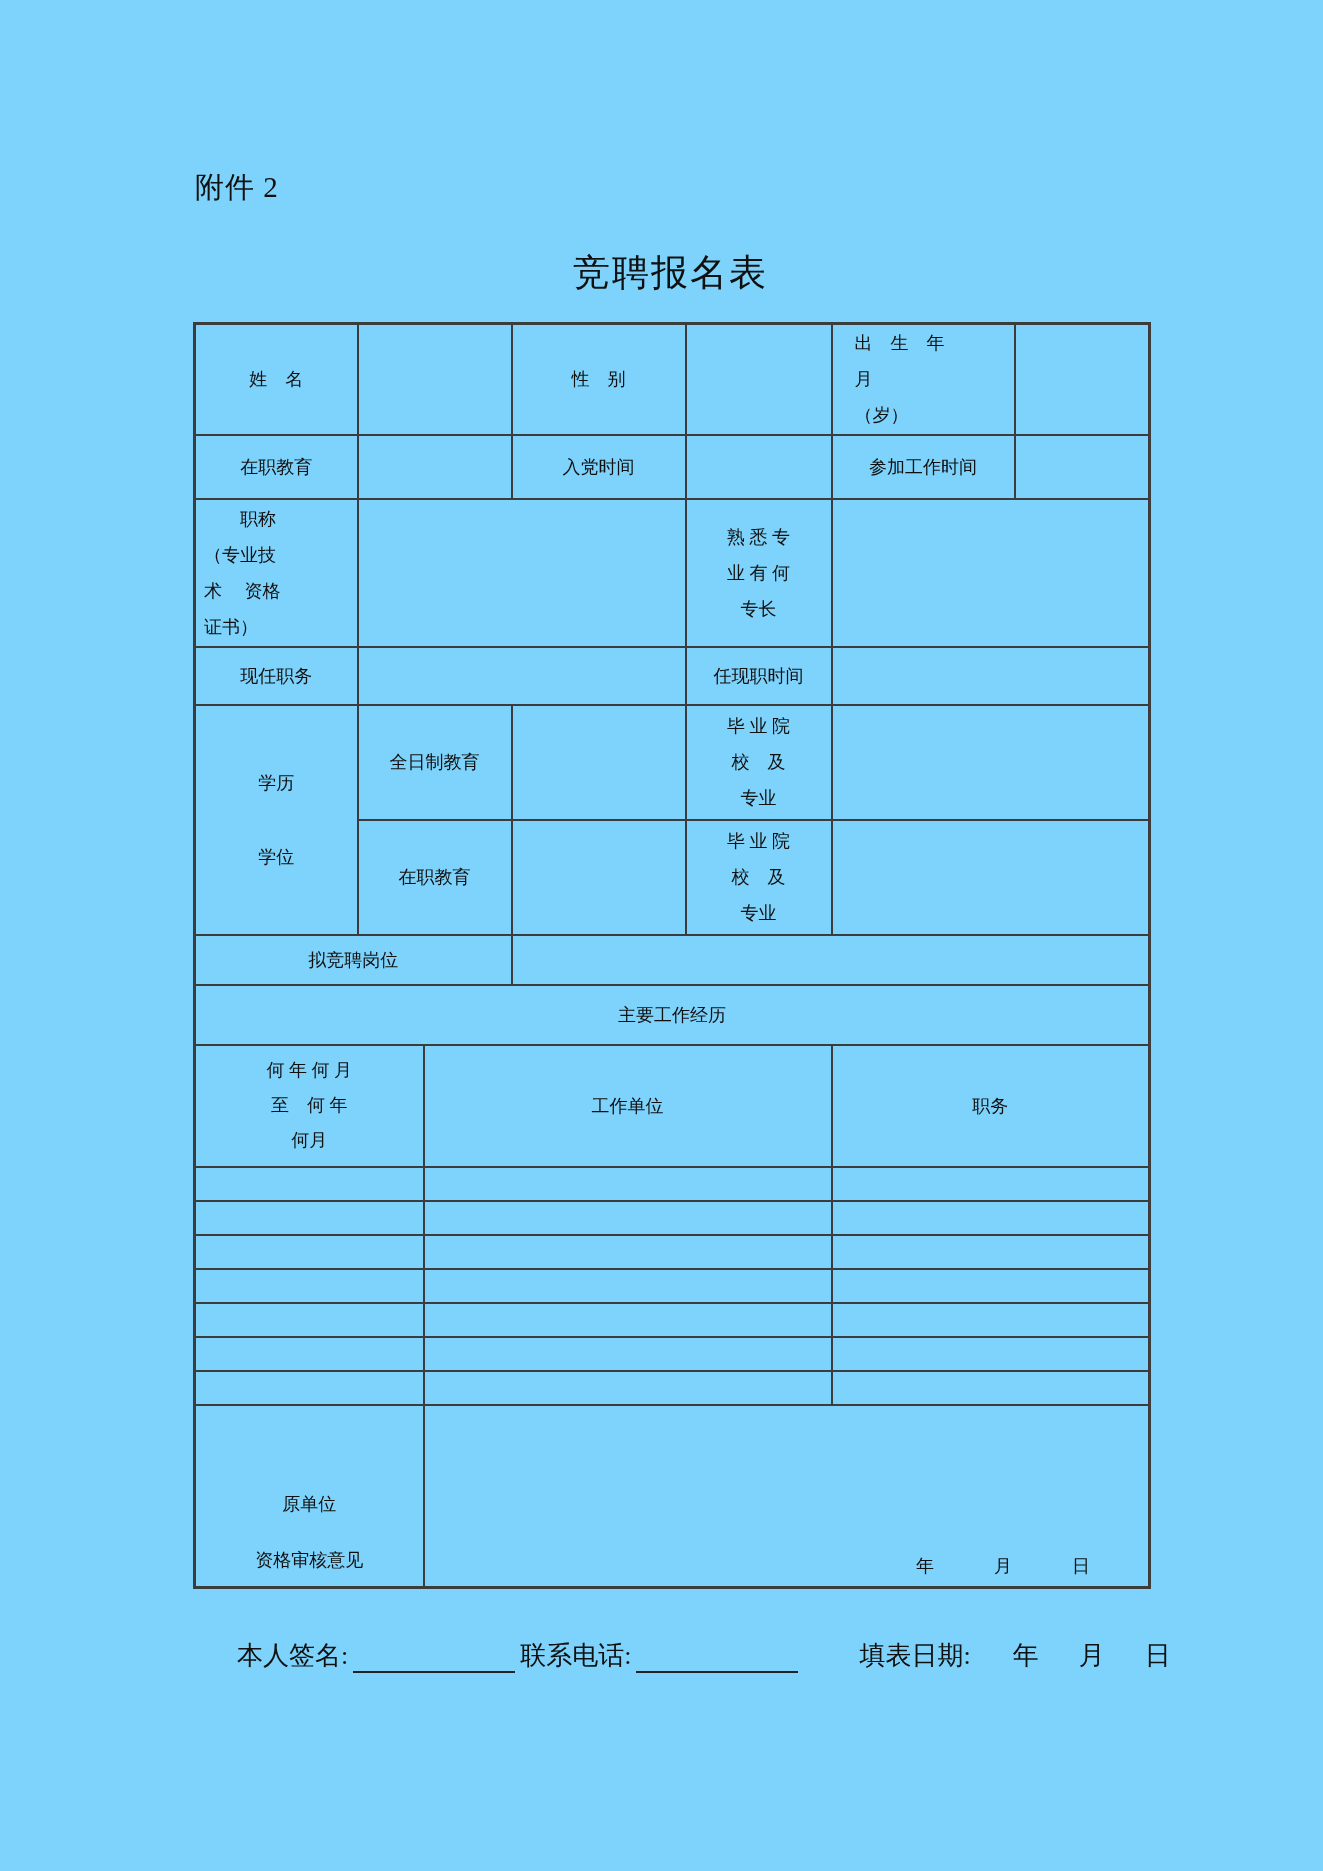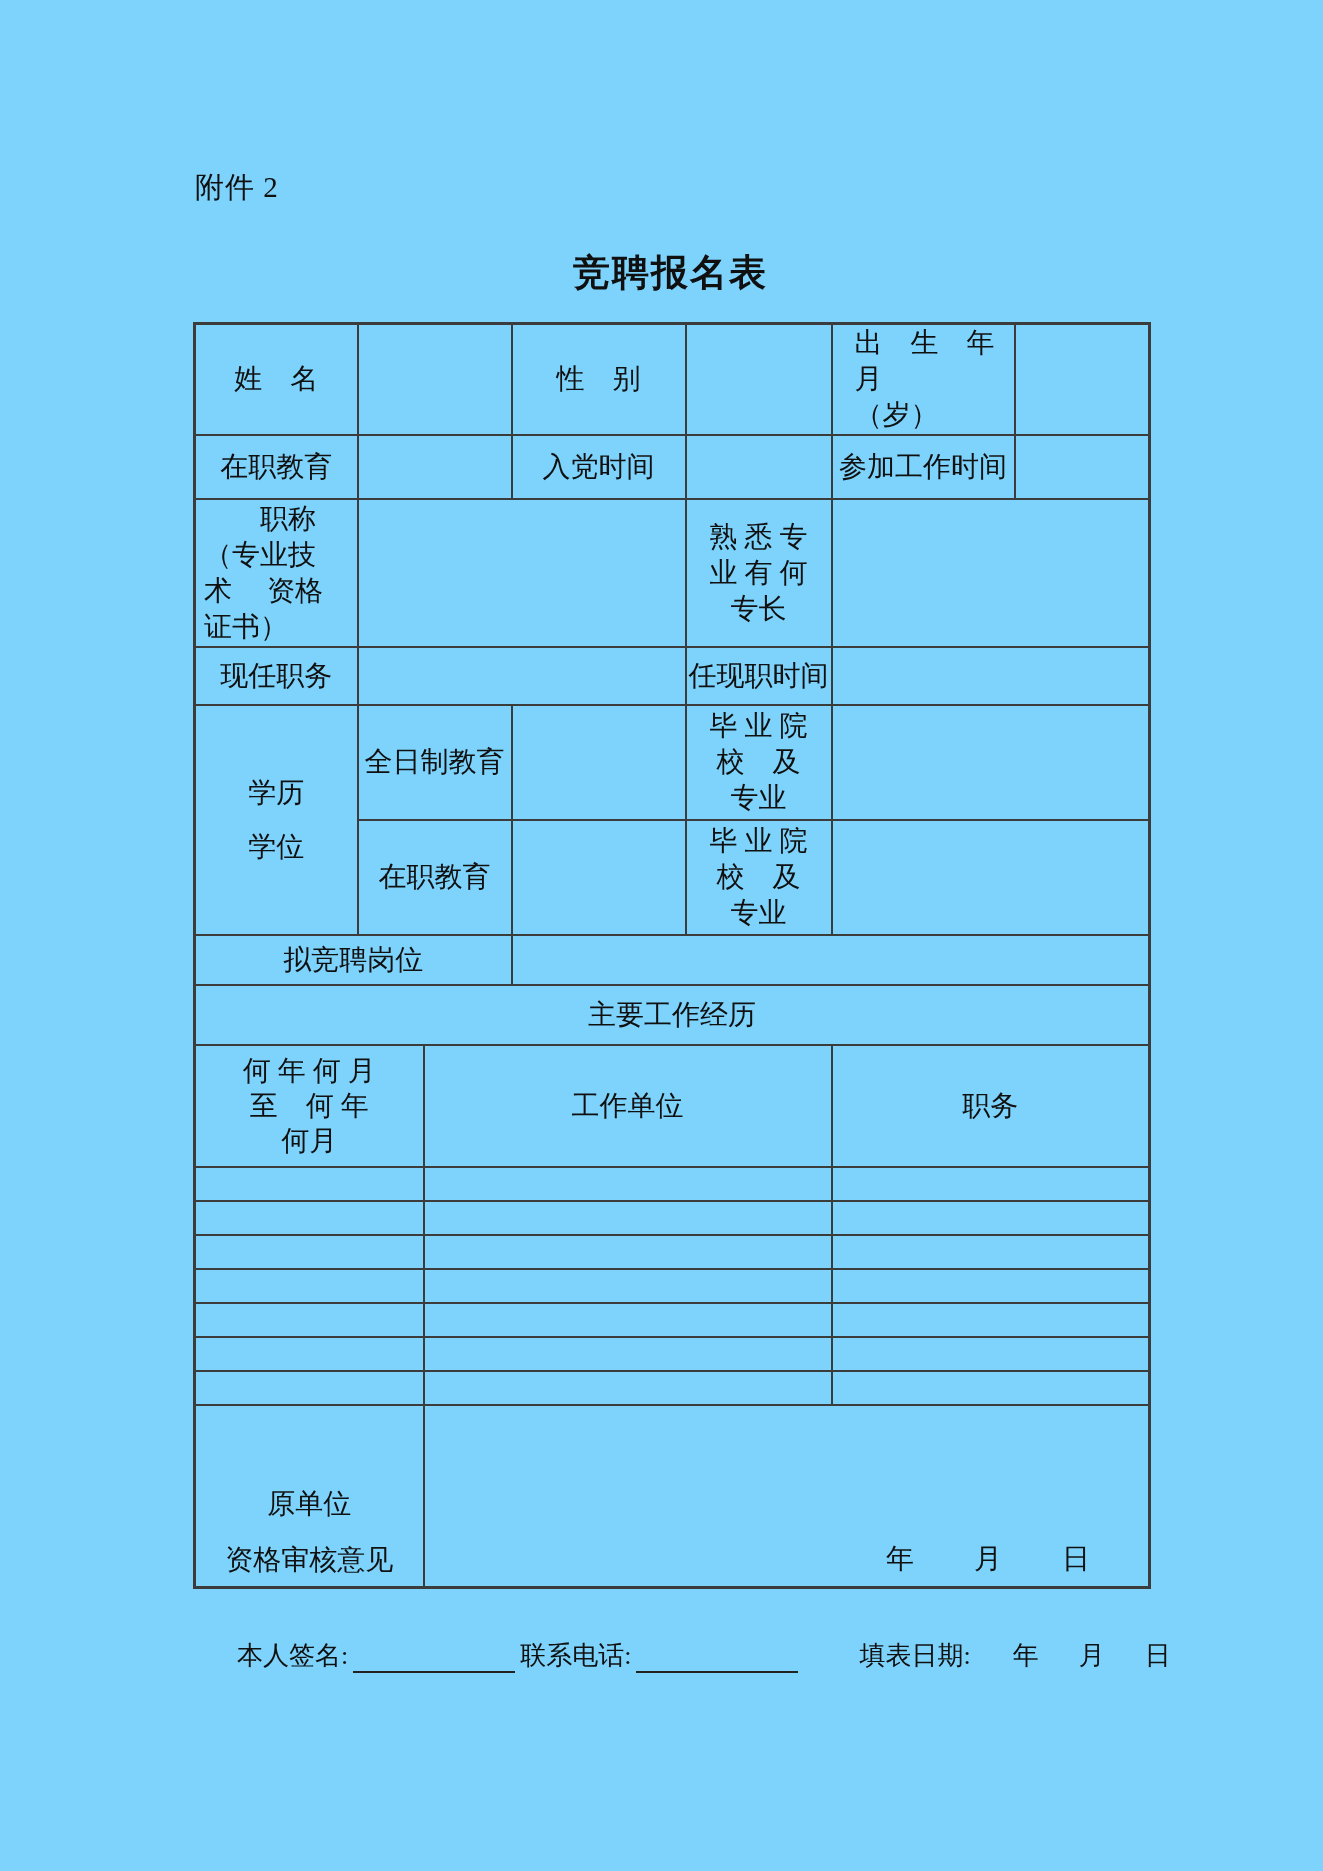--- a/index.html
+++ b/index.html
@@ -1,32 +1,32 @@
 <!DOCTYPE html>
 <html><head>
 <meta charset="utf-8">
 <style>
   html,body{margin:0;padding:0;background:#ffffff;}
   body{width:1323px;height:1871px;font-family:"Liberation Serif", serif;color:#101010;}
   .page{position:relative;width:1323px;height:1871px;background:#7dd3fc;overflow:hidden;}
 
   .attachment{position:absolute;left:195px;top:168px;font-size:29px;letter-spacing:1px;}
   .doc-title{position:absolute;left:193px;top:248px;width:955px;text-align:center;
-             font-size:37px;font-weight:700;letter-spacing:2px;}
+             font-size:37px;font-weight:400;letter-spacing:2px;}
 
   table.form{position:absolute;left:193px;top:322px;width:955px;
              border-collapse:collapse;table-layout:fixed;border:3px solid #3c3c3c;}
-  td{border:2px solid #3c3c3c;font-size:28px;text-align:center;vertical-align:middle;
+  td{border:2px solid #3c3c3c;font-size:18px;text-align:center;vertical-align:middle;
      padding:0;overflow:hidden;}
 
   .pre{white-space:pre-line;line-height:36px;}
   .tl{text-align:left;}
   .pl22{padding-left:22px;}
   .pl8{padding-left:8px;border-radius:18px;}
-  .edu-lbl{white-space:pre-line;line-height:54px;}
+  .edu-lbl{white-space:pre-line;line-height:74px;}
   .period{white-space:pre-line;line-height:35px;}
   .review-lbl{vertical-align:top;padding-top:84px;white-space:pre-line;line-height:28px;}
   .review-val{vertical-align:bottom;text-align:right;padding:0 58px 8px 0;margin-left:22px;}
   .review-val .dsep{margin-left:60px;}
 
   .footer{position:absolute;left:193px;top:1638px;width:1080px;padding-left:44px;
           font-size:26px;white-space:nowrap;}
   .footer .uline{display:inline-block;width:162px;border-bottom:2px solid #222;
                  height:24px;margin:0 5px;vertical-align:bottom;}
   .footer .gap{margin-left:56px;margin-top:12px;}

